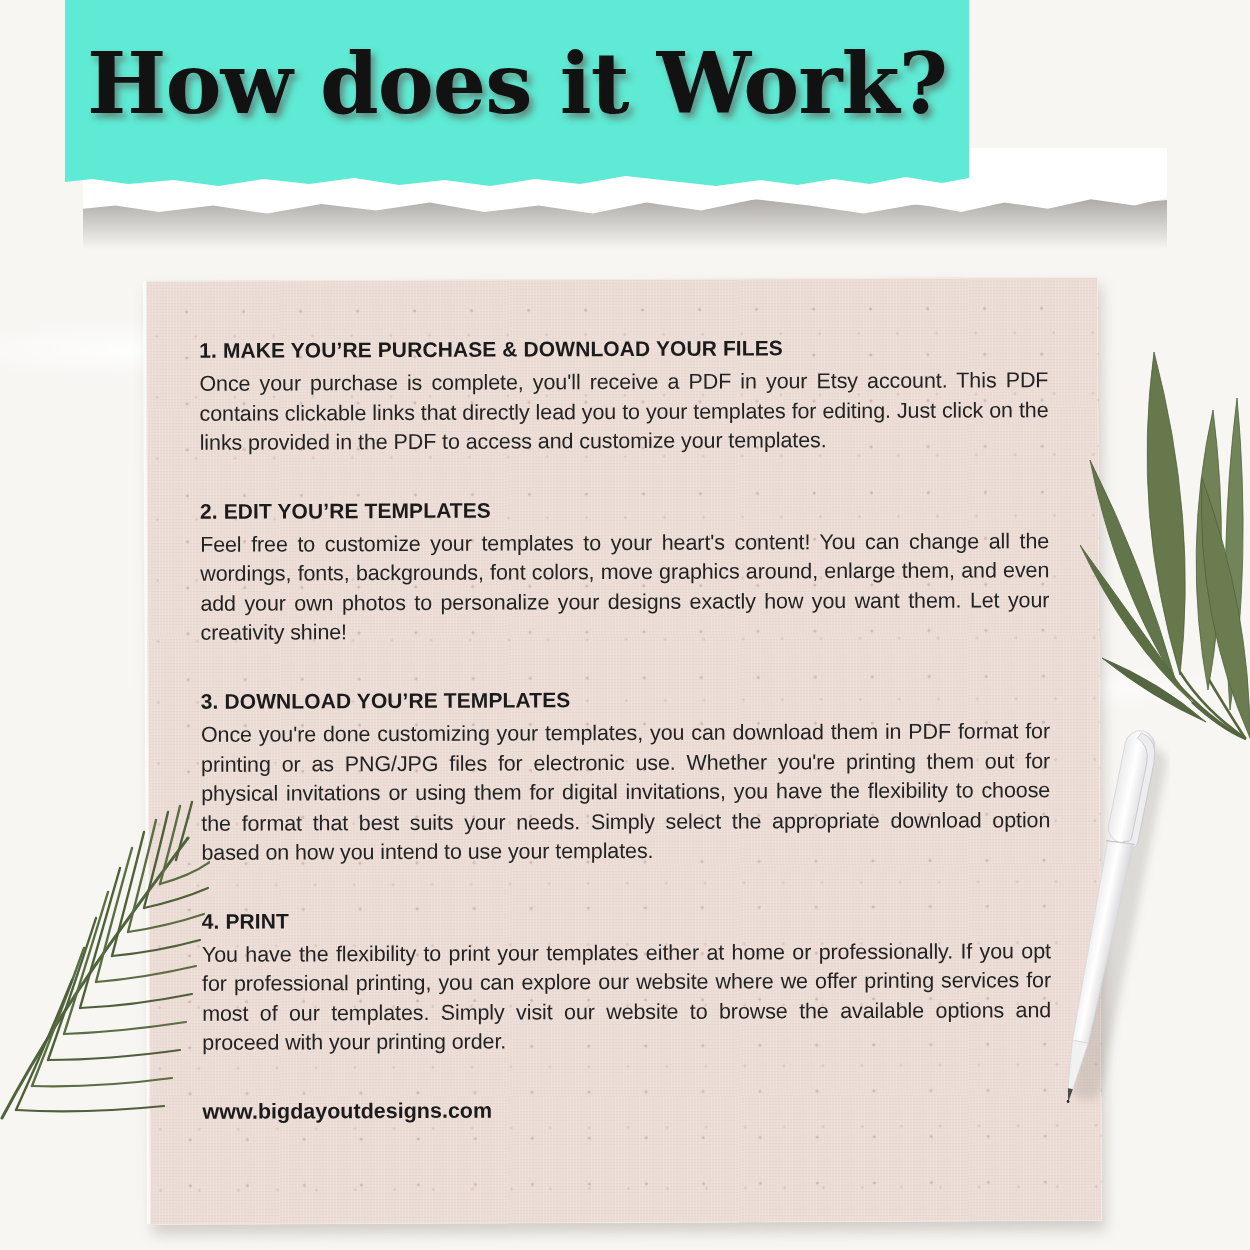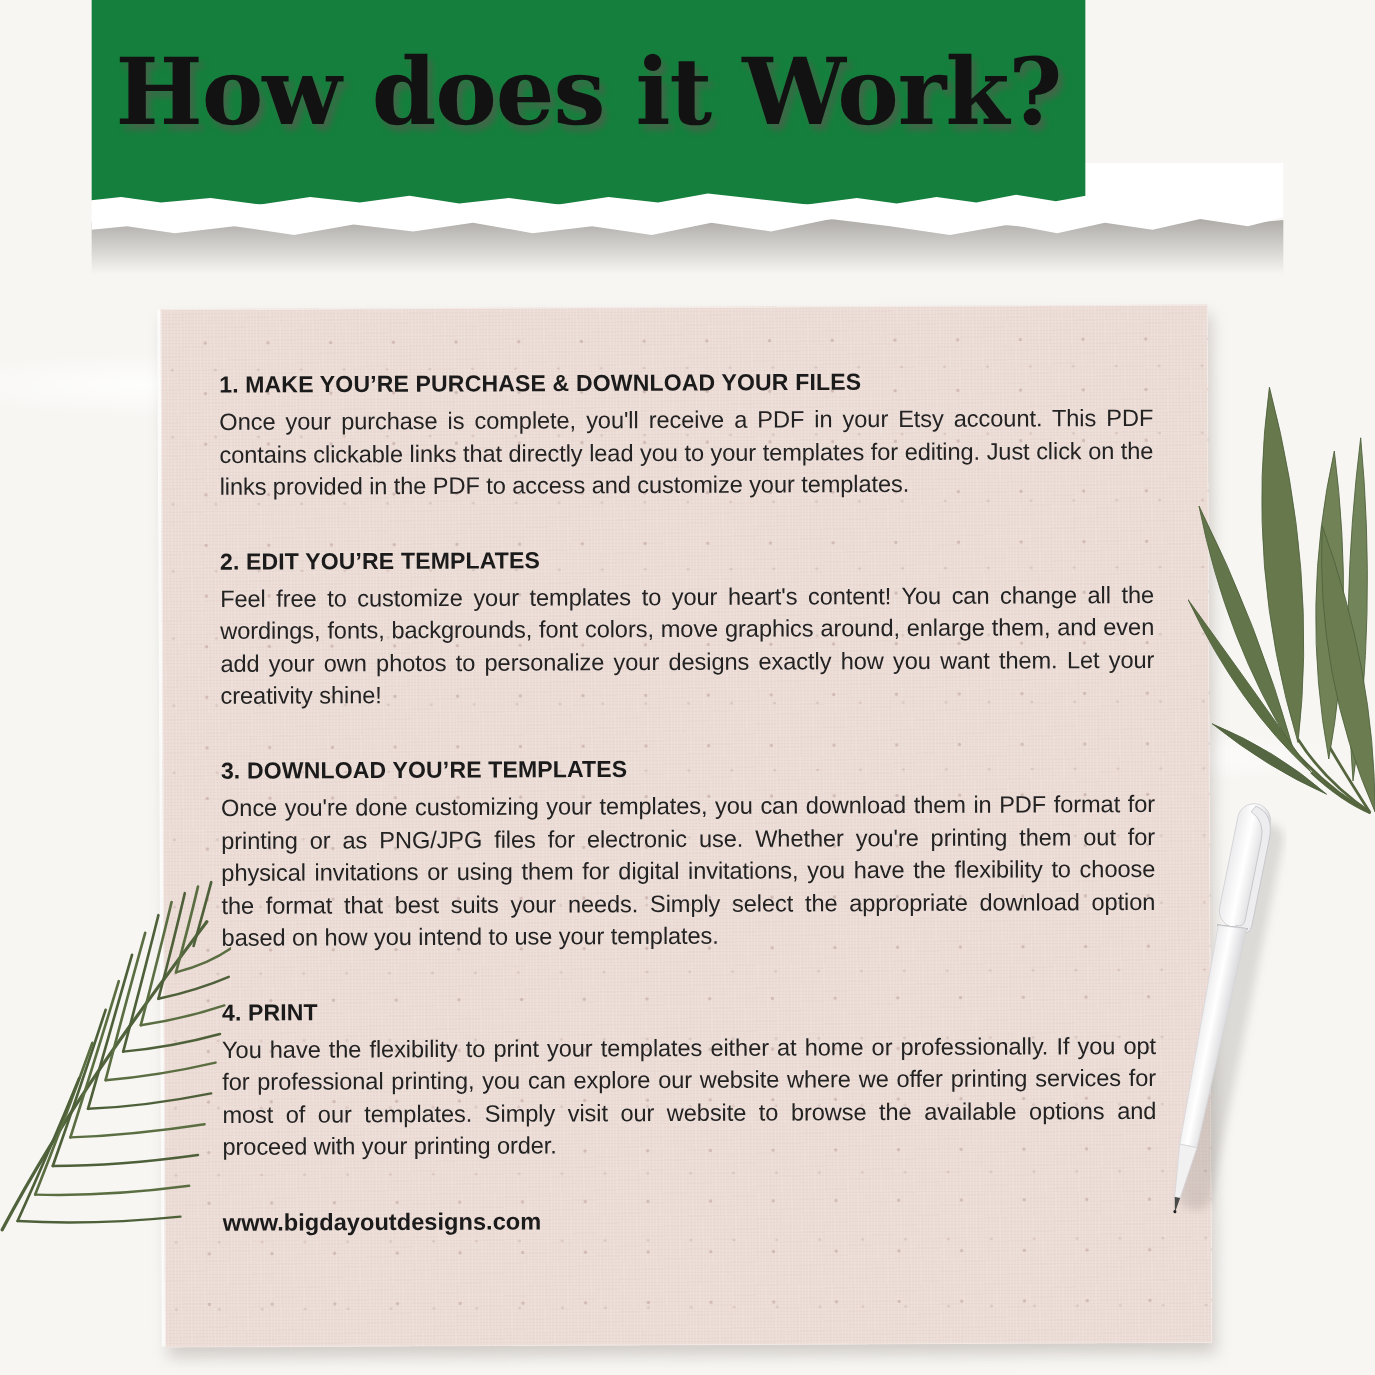--- a/index.html
+++ b/index.html
@@ -24,22 +24,22 @@
     position:absolute;left:83px;top:196px;width:1084px;height:58px;z-index:1;
     background:linear-gradient(to bottom, rgba(105,100,96,.55), rgba(105,100,96,0) 92%);
     clip-path:polygon(0 10%,3% 2%,8% 14%,13% 4%,18% 16%,23% 6%,28% 14%,33% 5%,38% 17%,43% 8%,48% 15%,53% 5%,58% 13%,63% 4%,68% 16%,73% 9%,78% 17%,83% 6%,88% 14%,93% 5%,97% 12%,100% 7%,100% 100%,0 100%);
   }
   .torn-white{
     position:absolute;left:83px;top:148px;width:1084px;height:80px;z-index:2;
     background:#ffffff;
     clip-path:polygon(0 0,100% 0,100% 62%,97% 72%,93% 64%,89% 76%,85% 68%,81% 80%,77% 70%,72% 82%,67% 72%,62% 64%,57% 78%,52% 68%,47% 82%,42% 72%,37% 80%,32% 68%,27% 78%,22% 70%,17% 82%,12% 72%,7% 80%,3% 72%,0 76%);
   }
   .header-band{
-    position:absolute;left:83px;top:0;width:904px;height:200px;z-index:3;
-    background:#15803d;
+    position:absolute;left:65px;top:0;width:904px;height:200px;z-index:3;
+    background:#5eead4;
     clip-path:polygon(0 0,100% 0,100% 89%,97% 91.5%,93% 88.5%,89% 92%,85% 89.5%,81% 92.5%,77% 90%,72% 93%,67% 90.5%,62% 88%,57% 92%,52% 89.5%,47% 93%,42% 90%,37% 92.5%,32% 89%,27% 92%,22% 89.5%,17% 93%,12% 90%,7% 92%,3% 89.5%,0 91%);
   }
   .header-band h1{
     margin:0;padding-top:34px;text-align:center;
     font-family:"DejaVu Serif","Liberation Serif",serif;
     font-size:84px;font-weight:700;letter-spacing:-1px;color:#121212;
     text-shadow:4px 5px 6px rgba(95,85,80,.6);
   }
 
   

